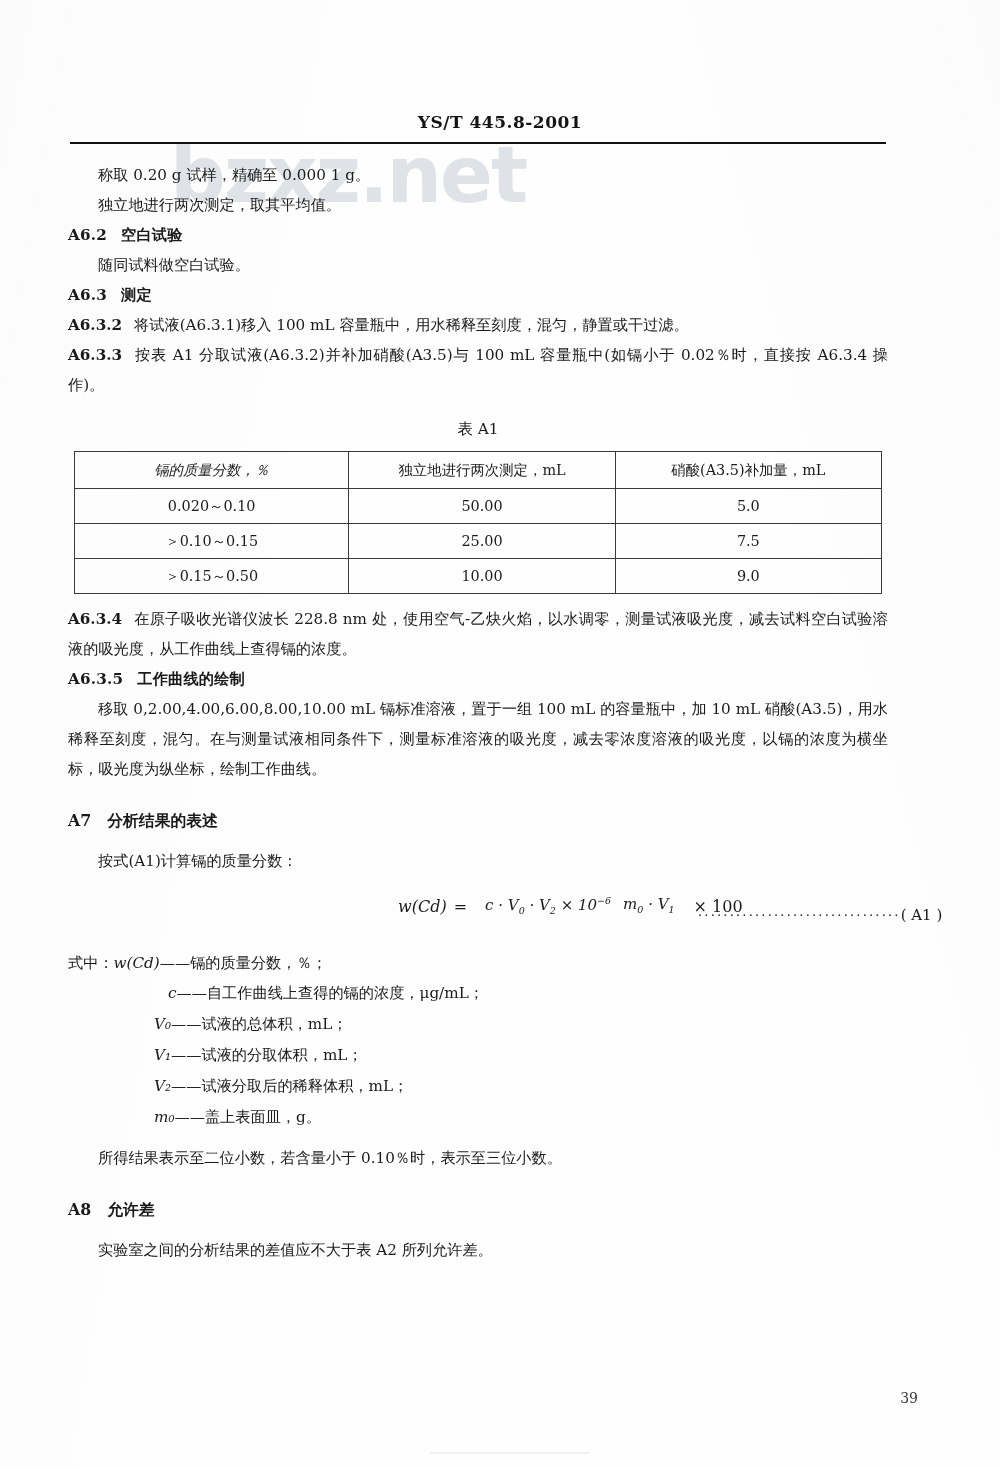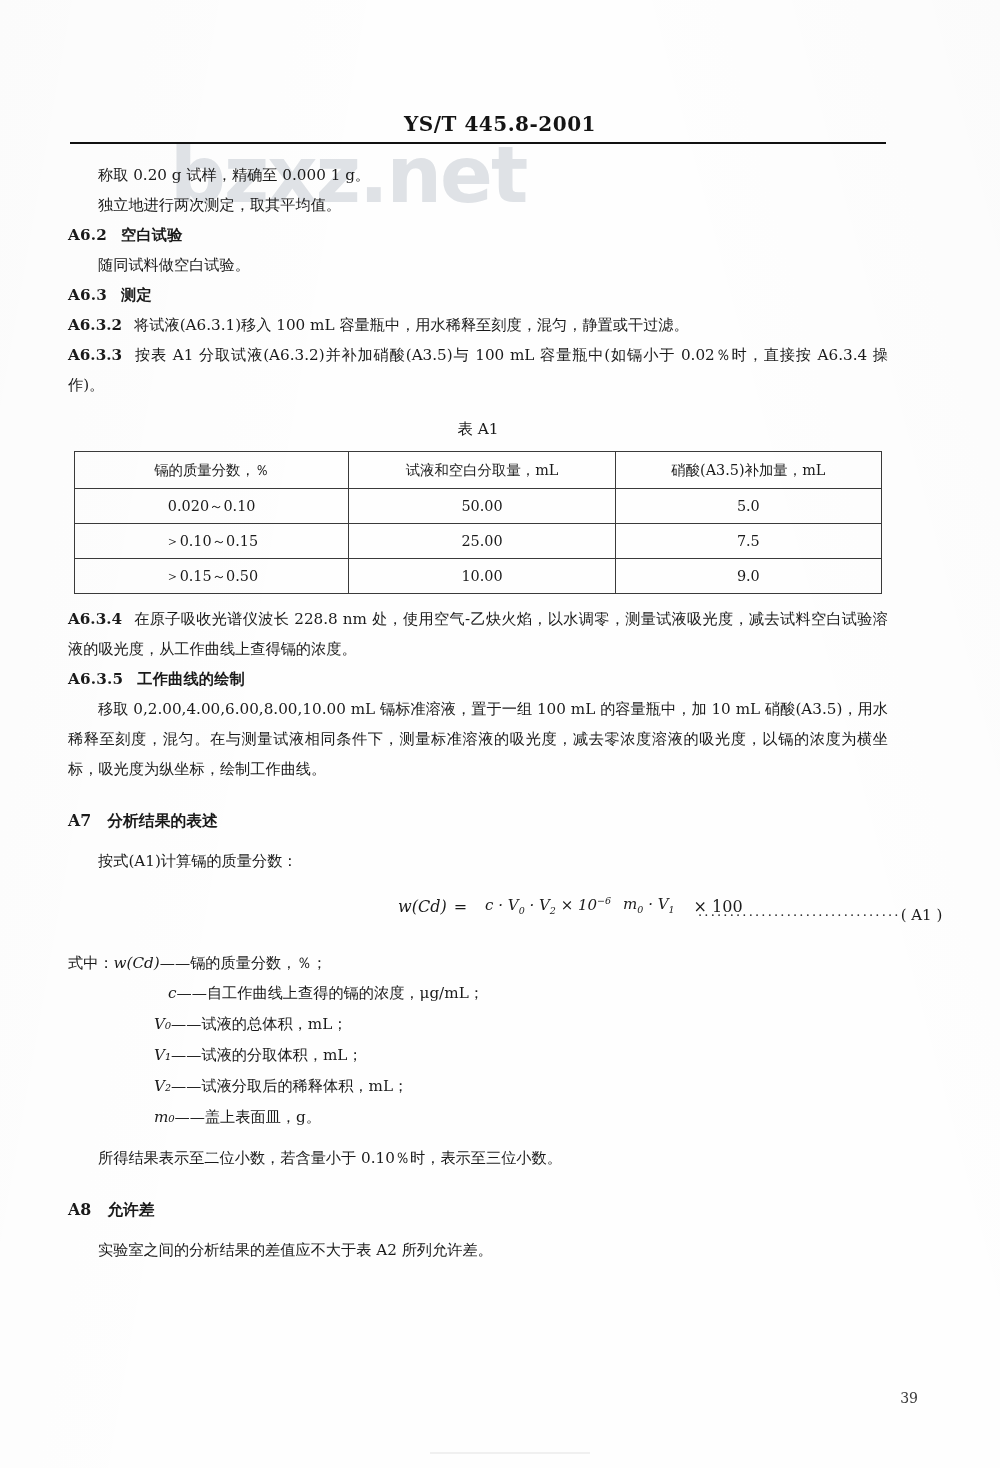--- a/index.html
+++ b/index.html
@@ -52,21 +52,21 @@
   .header-area {
     position: absolute;
     left: 0;
     right: 0;
     top: 112px;
   }
   .header-title {
     text-align: center;
     font-family: "DejaVu Serif", "Liberation Serif", serif;
     font-weight: bold;
-    font-size: 20px;
+    font-size: 17px;
     letter-spacing: 0.5px;
     color: #141414;
   }
   .header-rule {
     position: absolute;
     left: 70px;
     width: 816px;
     top: 30px;
     height: 0;
     border-top: 2.2px solid #111;
@@ -125,21 +125,21 @@
   }
   table.data td {
     border: 1.1px solid #3a3a3a;
     text-align: center;
     padding: 7px 4px;
     line-height: 20px;
   }
   table.data tr.head td {
     padding: 8px 4px;
   }
-  table.data .c1 { width: 34%; }
+  table.data .c1 { width: 34%; font-style: italic; }
   table.data .c2 { width: 33%; }
   table.data .c3 { width: 33%; }
   
   table.data { border: 1.8px solid #2b2b2b; }
 
   
   .formula-row {
     position: relative;
     height: 62px;
     margin-top: 8px;
@@ -248,21 +248,21 @@
     <p class="clause"><span class="num">A6.3.2</span><span>将试液(A6.3.1)移入 100 mL 容量瓶中，用水稀释至刻度，混匀，静置或干过滤。</span></p>
 
     <p class="clause"><span class="num">A6.3.3</span><span>按表 A1 分取试液(A6.3.2)并补加硝酸(A3.5)与 100 mL 容量瓶中(如镉小于 0.02％时，直接按 A6.3.4 操作)。</span></p>
 
     <div class="table-caption">表 A1</div>
 
     <table class="data">
       <tbody>
         <tr class="head">
           <td class="c1">镉的质量分数，％</td>
-          <td class="c2">试液和空白分取量，mL</td>
+          <td class="c2">独立地进行两次测定，mL</td>
           <td class="c3">硝酸(A3.5)补加量，mL</td>
         </tr>
         <tr>
           <td>0.020～0.10</td>
           <td>50.00</td>
           <td>5.0</td>
         </tr>
         <tr>
           <td>＞0.10～0.15</td>
           <td>25.00</td>

